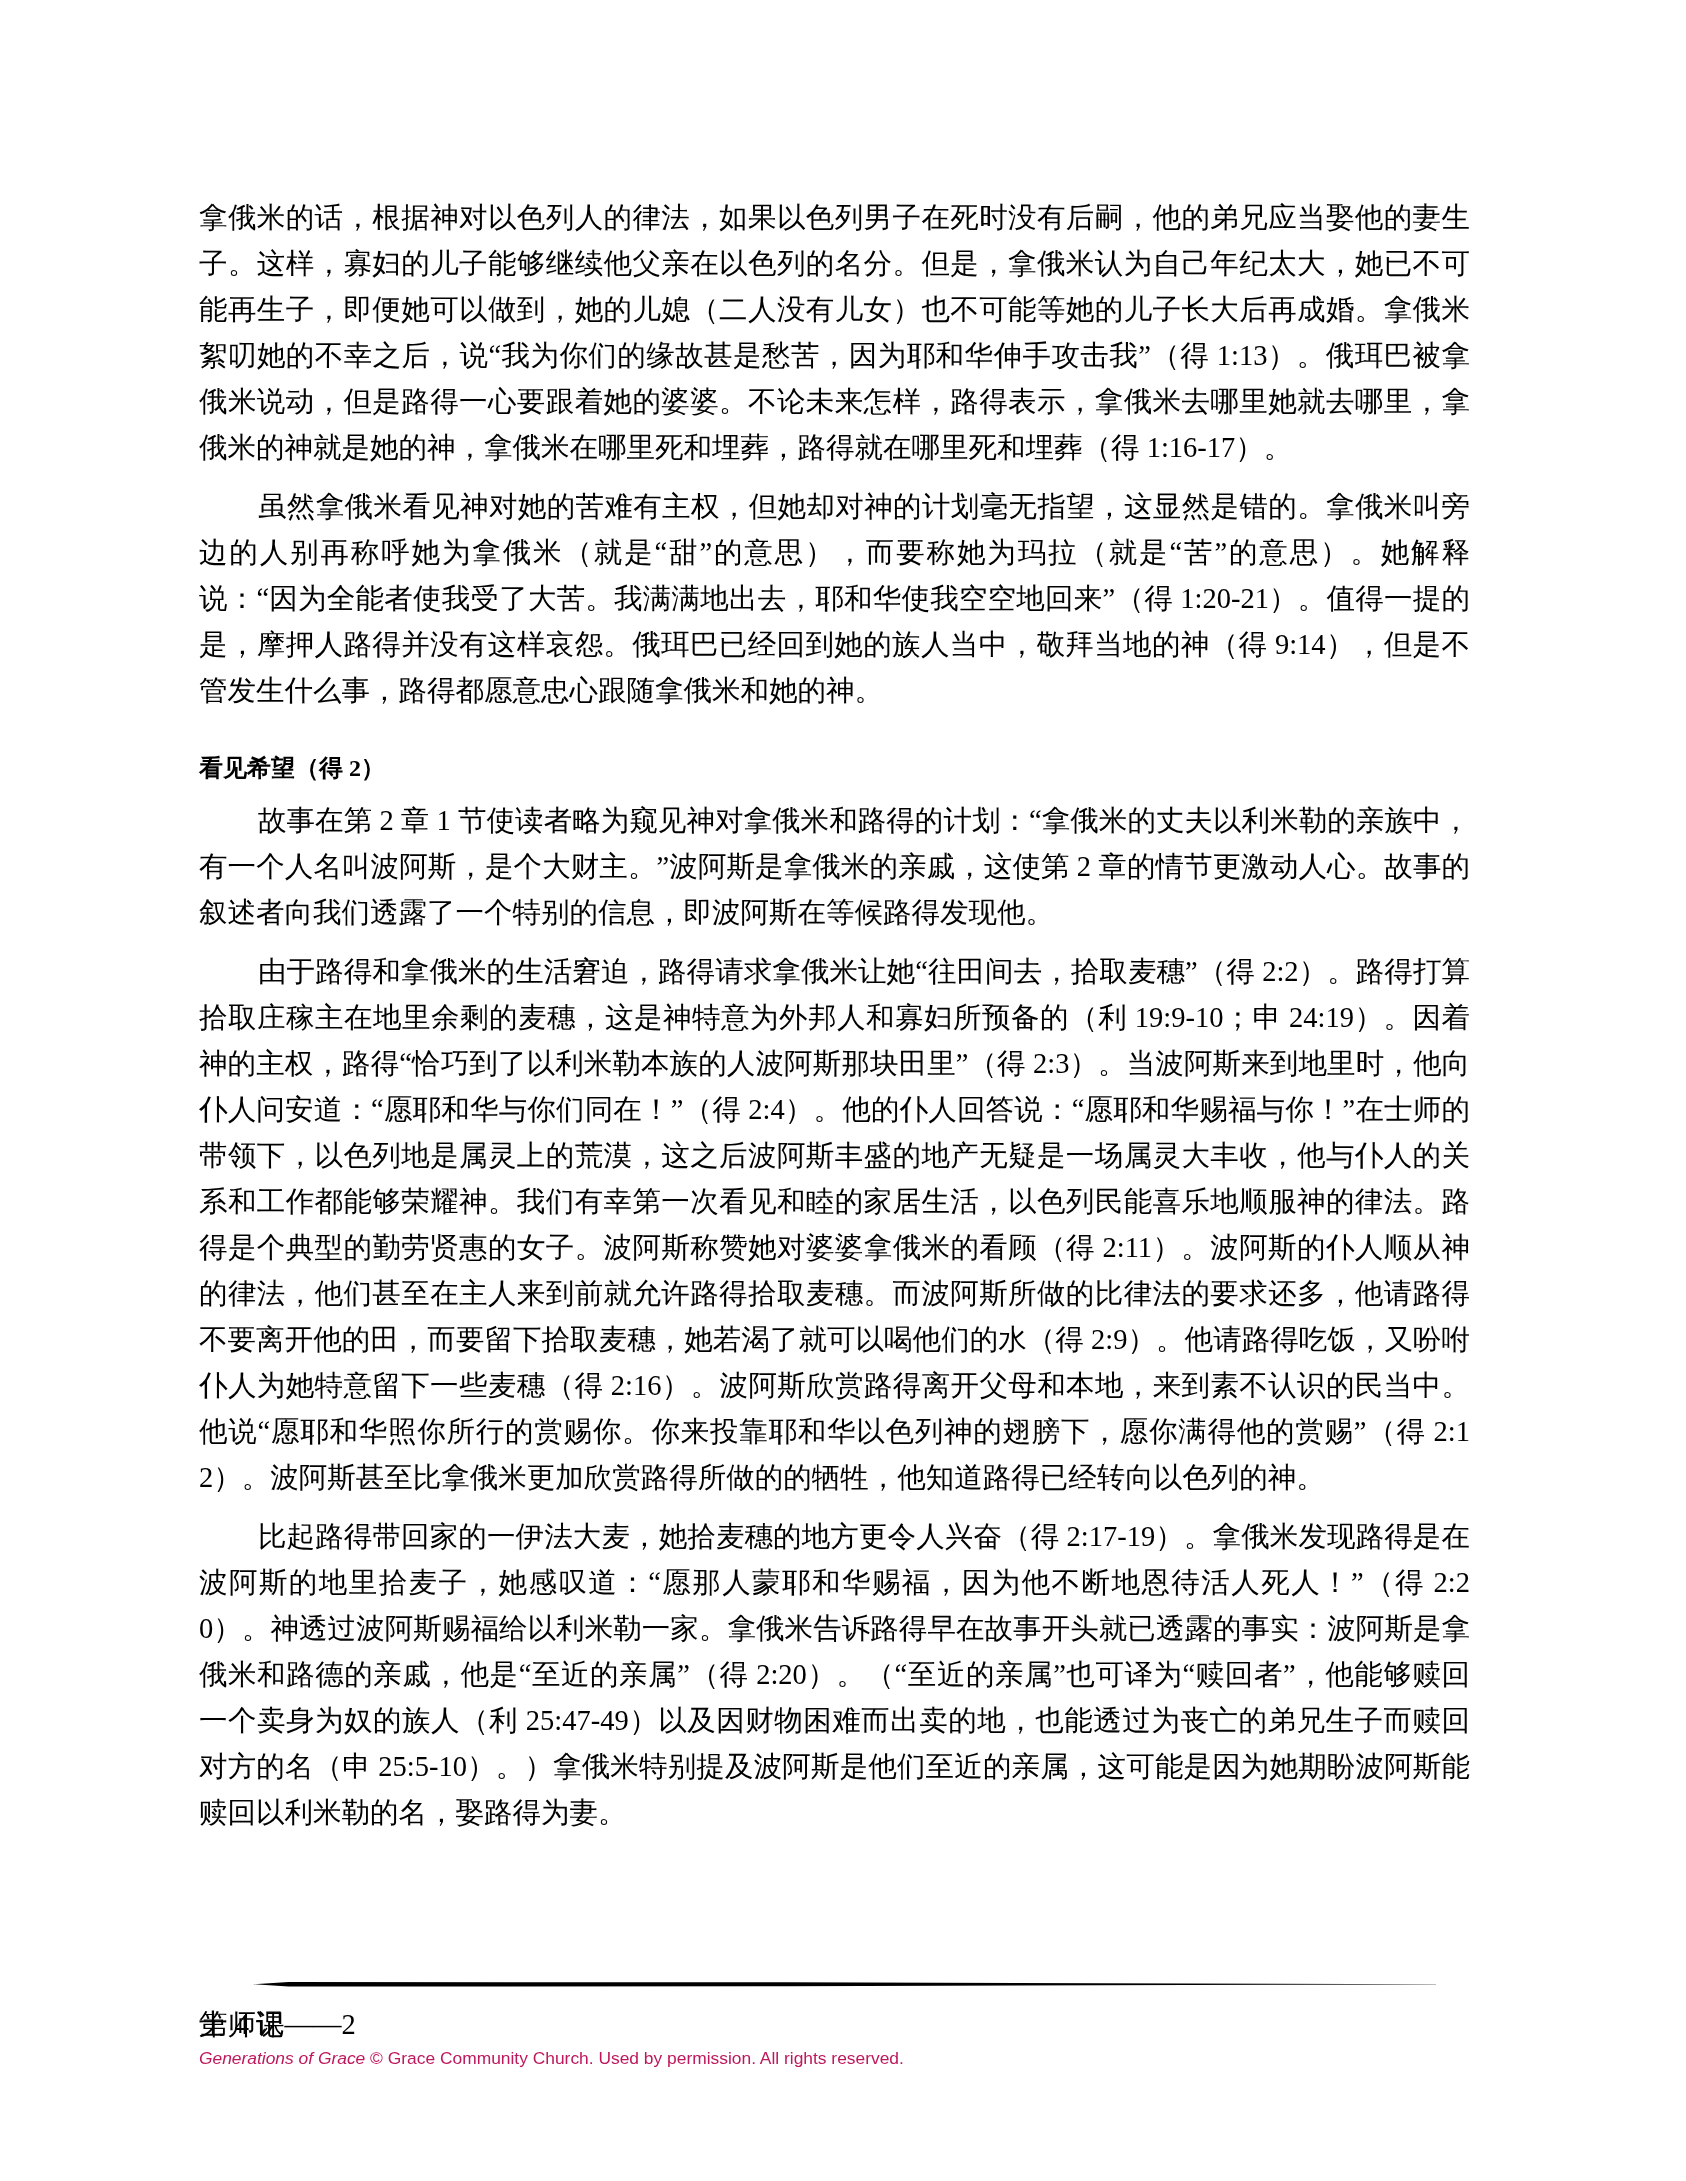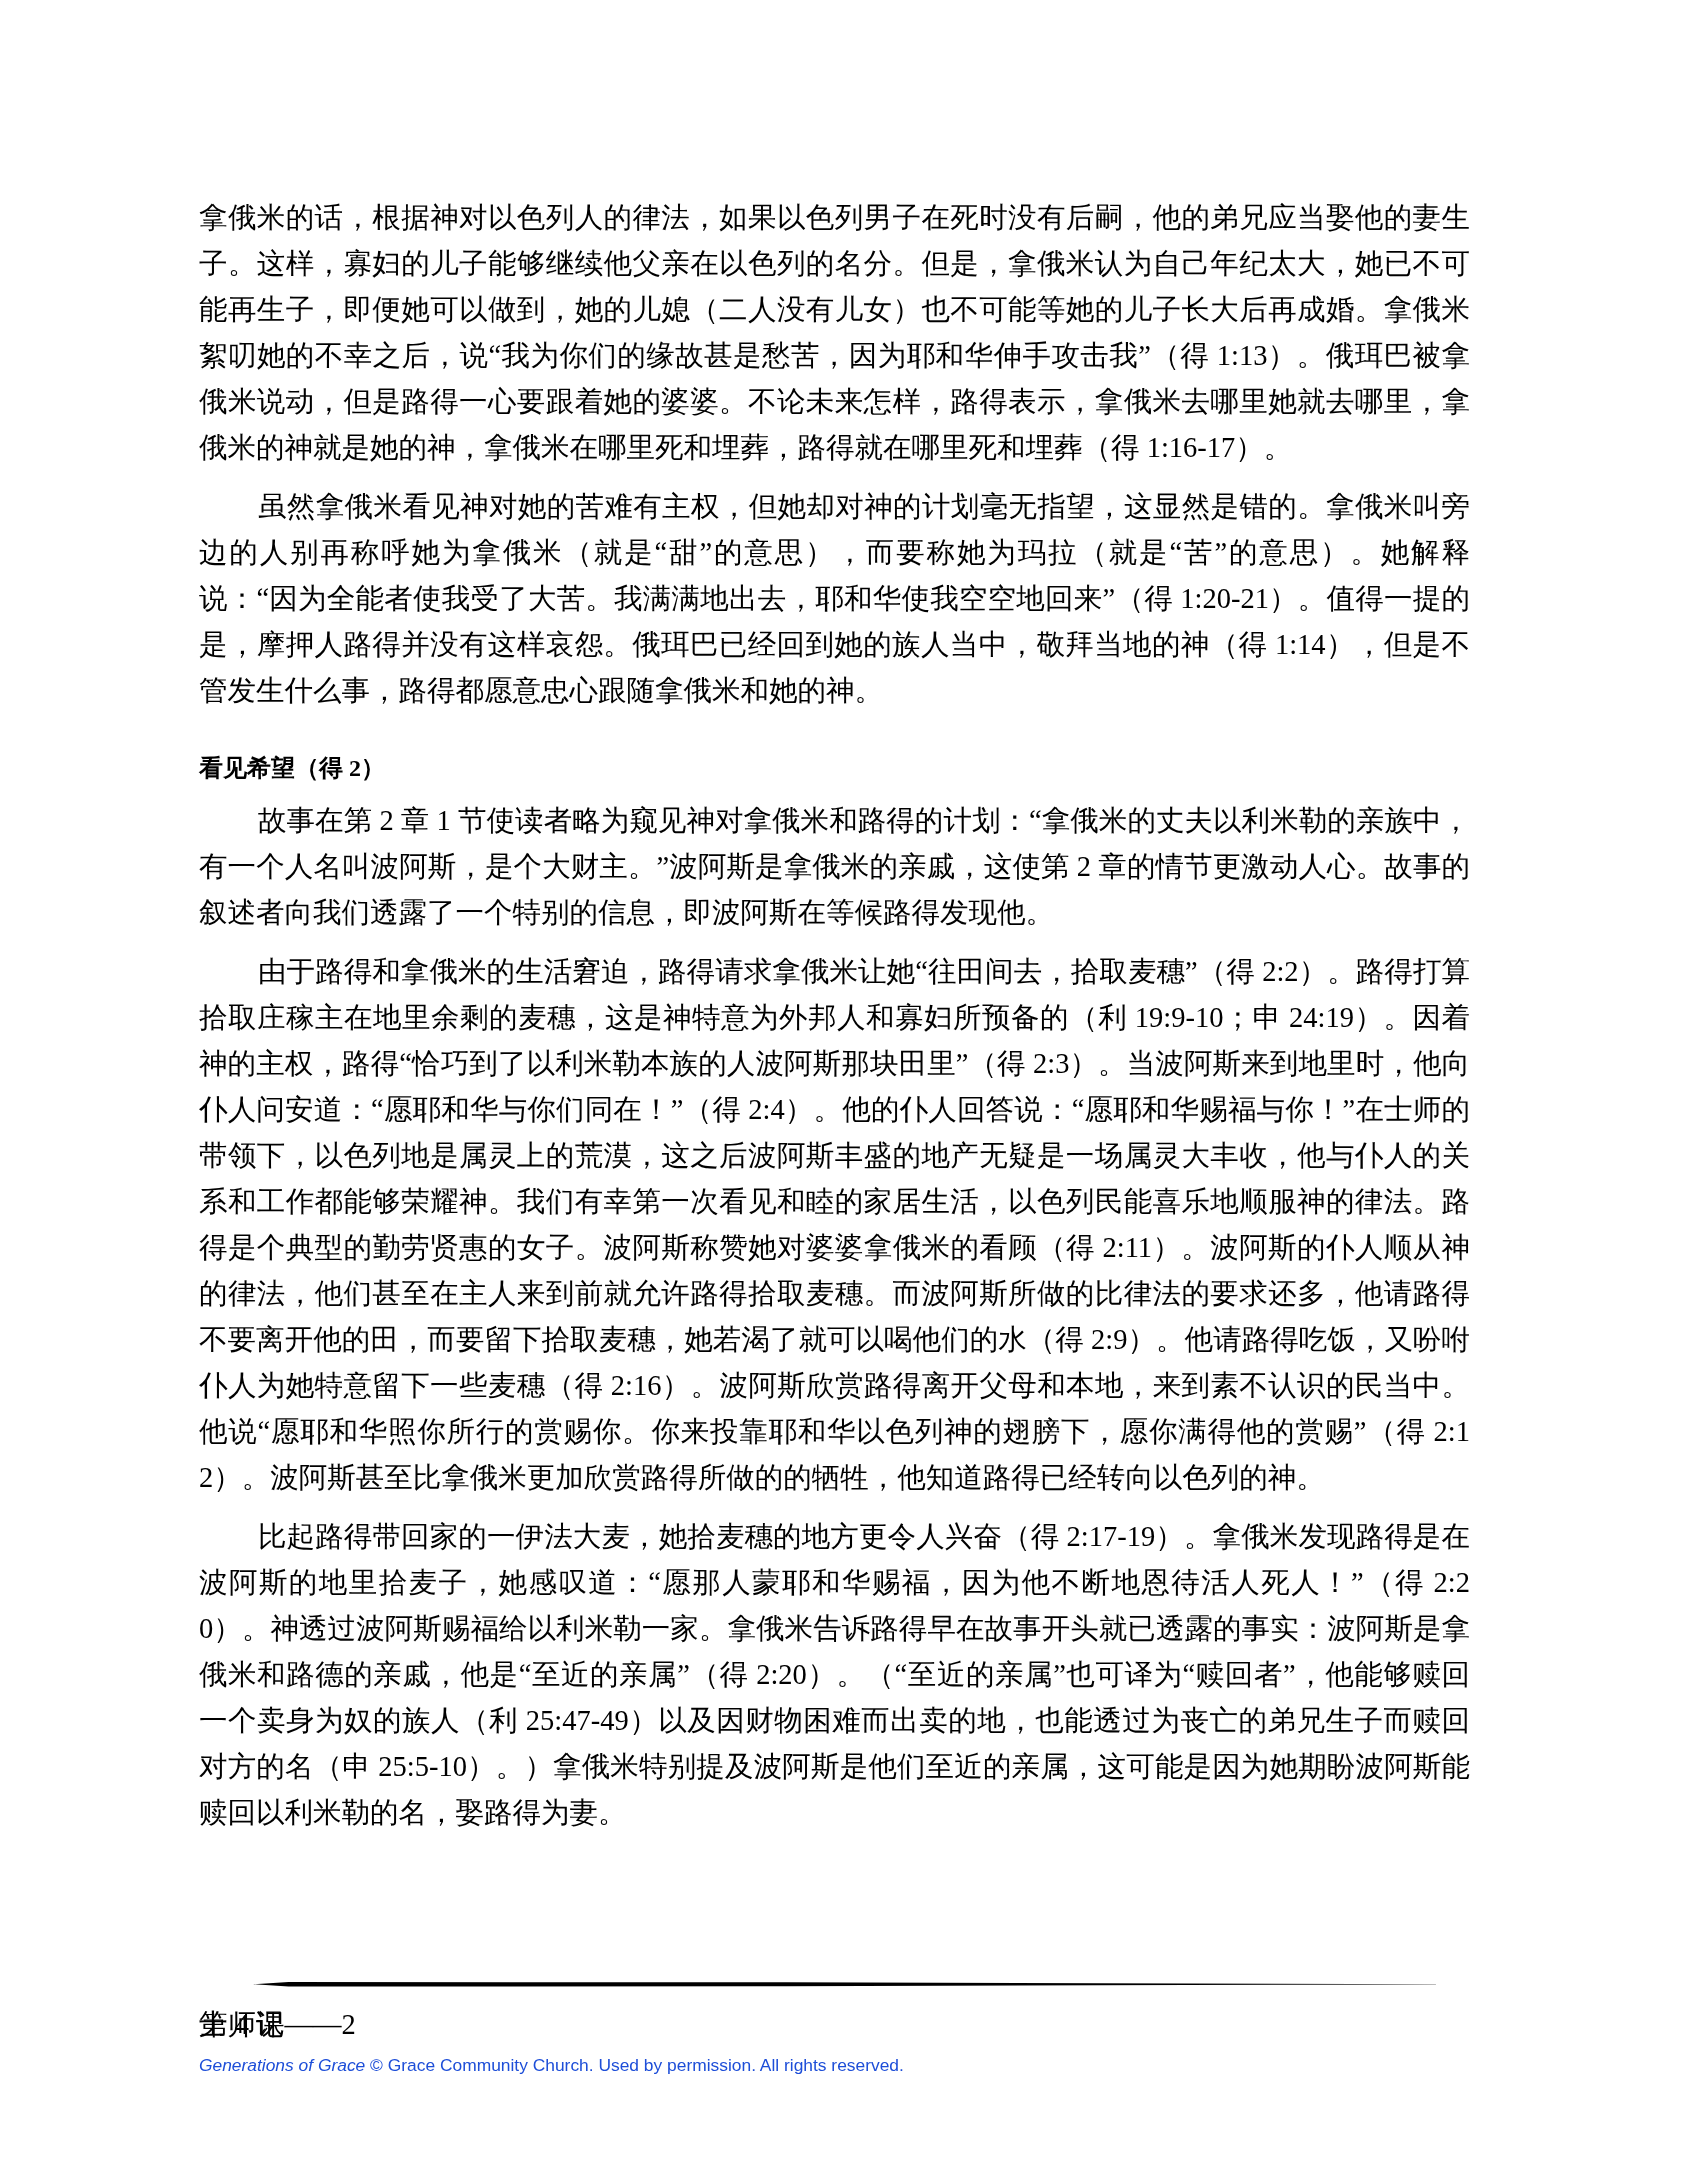--- a/index.html
+++ b/index.html
@@ -62,38 +62,38 @@
   .footer-book {
     position: absolute;
     left: 0;
     top: 0;
   }
   .footer-page {
     display: block;
     text-align: left;
   }
   .footer-copyright {
-    margin-top: 8px;
+    margin-top: 1px;
     font-family: "Liberation Sans", "DejaVu Sans", sans-serif;
     font-size: 17.4px;
     line-height: 24px;
-    color: #1d4ed8;
+    color: #be185d;
   }
   .footer-copyright em {
     font-style: italic;
   }
 </style>
 </head>
 <body>
 
 <div class="page">
 
   <main class="doc-body">
     <p class="para">拿俄米的话，根据神对以色列人的律法，如果以色列男子在死时没有后嗣，他的弟兄应当娶他的妻生子。这样，寡妇的儿子能够继续他父亲在以色列的名分。但是，拿俄米认为自己年纪太大，她已不可能再生子，即便她可以做到，她的儿媳（二人没有儿女）也不可能等她的儿子长大后再成婚。拿俄米絮叨她的不幸之后，说“我为你们的缘故甚是愁苦，因为耶和华伸手攻击我”（得 1:13）。俄珥巴被拿俄米说动，但是路得一心要跟着她的婆婆。不论未来怎样，路得表示，拿俄米去哪里她就去哪里，拿俄米的神就是她的神，拿俄米在哪里死和埋葬，路得就在哪里死和埋葬（得 1:16-17）。</p>
-    <p class="para indent">虽然拿俄米看见神对她的苦难有主权，但她却对神的计划毫无指望，这显然是错的。拿俄米叫旁边的人别再称呼她为拿俄米（就是“甜”的意思），而要称她为玛拉（就是“苦”的意思）。她解释说：“因为全能者使我受了大苦。我满满地出去，耶和华使我空空地回来”（得 1:20-21）。值得一提的是，摩押人路得并没有这样哀怨。俄珥巴已经回到她的族人当中，敬拜当地的神（得 1:14），但是不管发生什么事，路得都愿意忠心跟随拿俄米和她的神。</p>
+    <p class="para indent">虽然拿俄米看见神对她的苦难有主权，但她却对神的计划毫无指望，这显然是错的。拿俄米叫旁边的人别再称呼她为拿俄米（就是“甜”的意思），而要称她为玛拉（就是“苦”的意思）。她解释说：“因为全能者使我受了大苦。我满满地出去，耶和华使我空空地回来”（得 1:20-21）。值得一提的是，摩押人路得并没有这样哀怨。俄珥巴已经回到她的族人当中，敬拜当地的神（得 9:14），但是不管发生什么事，路得都愿意忠心跟随拿俄米和她的神。</p>
 
     <h2 class="heading">看见希望（得 2）</h2>
 
     <p class="para indent">故事在第 2 章 1 节使读者略为窥见神对拿俄米和路得的计划：“拿俄米的丈夫以利米勒的亲族中，有一个人名叫波阿斯，是个大财主。”波阿斯是拿俄米的亲戚，这使第 2 章的情节更激动人心。故事的叙述者向我们透露了一个特别的信息，即波阿斯在等候路得发现他。</p>
     <p class="para indent">由于路得和拿俄米的生活窘迫，路得请求拿俄米让她“往田间去，拾取麦穗”（得 2:2）。路得打算拾取庄稼主在地里余剩的麦穗，这是神特意为外邦人和寡妇所预备的（利 19:9-10；申 24:19）。因着神的主权，路得“恰巧到了以利米勒本族的人波阿斯那块田里”（得 2:3）。当波阿斯来到地里时，他向仆人问安道：“愿耶和华与你们同在！”（得 2:4）。他的仆人回答说：“愿耶和华赐福与你！”在士师的带领下，以色列地是属灵上的荒漠，这之后波阿斯丰盛的地产无疑是一场属灵大丰收，他与仆人的关系和工作都能够荣耀神。我们有幸第一次看见和睦的家居生活，以色列民能喜乐地顺服神的律法。路得是个典型的勤劳贤惠的女子。波阿斯称赞她对婆婆拿俄米的看顾（得 2:11）。波阿斯的仆人顺从神的律法，他们甚至在主人来到前就允许路得拾取麦穗。而波阿斯所做的比律法的要求还多，他请路得不要离开他的田，而要留下拾取麦穗，她若渴了就可以喝他们的水（得 2:9）。他请路得吃饭，又吩咐仆人为她特意留下一些麦穗（得 2:16）。波阿斯欣赏路得离开父母和本地，来到素不认识的民当中。他说“愿耶和华照你所行的赏赐你。你来投靠耶和华以色列神的翅膀下，愿你满得他的赏赐”（得 2:12）。波阿斯甚至比拿俄米更加欣赏路得所做的的牺牲，他知道路得已经转向以色列的神。</p>
     <p class="para indent">比起路得带回家的一伊法大麦，她拾麦穗的地方更令人兴奋（得 2:17-19）。拿俄米发现路得是在波阿斯的地里拾麦子，她感叹道：“愿那人蒙耶和华赐福，因为他不断地恩待活人死人！”（得 2:20）。神透过波阿斯赐福给以利米勒一家。拿俄米告诉路得早在故事开头就已透露的事实：波阿斯是拿俄米和路德的亲戚，他是“至近的亲属”（得 2:20）。（“至近的亲属”也可译为“赎回者”，他能够赎回一个卖身为奴的族人（利 25:47-49）以及因财物困难而出卖的地，也能透过为丧亡的弟兄生子而赎回对方的名（申 25:5-10）。）拿俄米特别提及波阿斯是他们至近的亲属，这可能是因为她期盼波阿斯能赎回以利米勒的名，娶路得为妻。</p>
   </main>
 
   <footer class="page-footer">
     <div class="footer-rule"></div>

